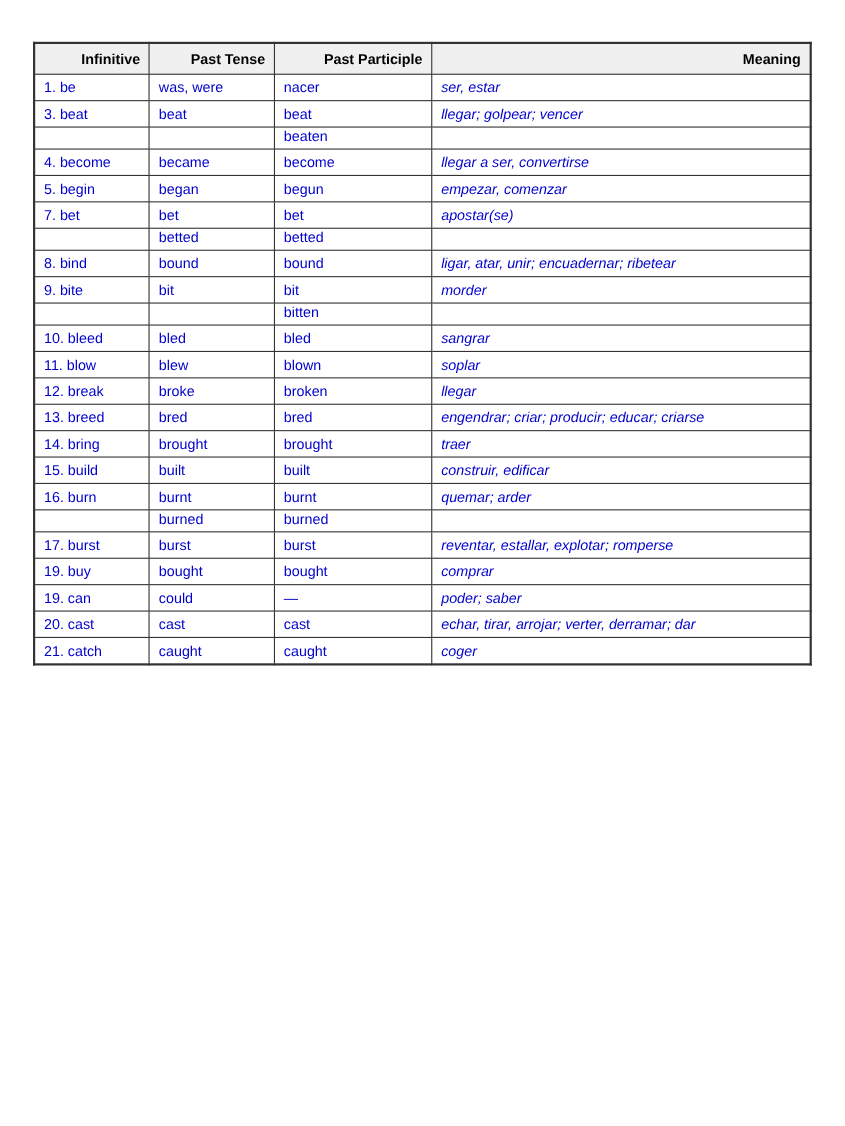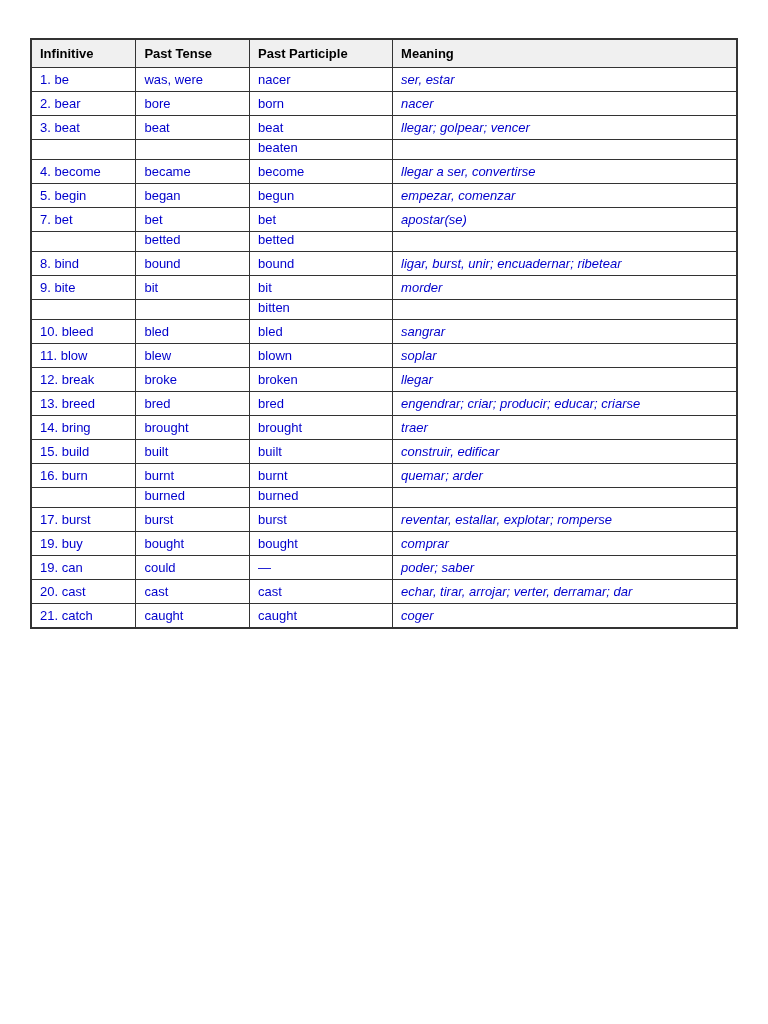--- a/index.html
+++ b/index.html
@@ -22,21 +22,21 @@
       width: 100%;
       border-collapse: collapse;
       border: 2px solid #333;
     }
     th {
       border: 1px solid #333;
       padding: 6px 8px;
       background: #f0f0f0;
       color: #000;
       font-weight: bold;
-      text-align: left;
+      text-align: right;
       font-size: 13px;
     }
     td {
       border: 1px solid #333;
       padding: 4px 8px;
       vertical-align: top;
       color: #0000cc;
       font-size: 13px;
     }
     td.meaning {
@@ -62,26 +62,20 @@
       </tr>
   </thead>
   <tbody id="table-body">
   <tr>
         <td>1.  be</td>
         <td>was, were</td>
         <td>nacer</td>
         <td class="meaning">ser, estar</td>
       </tr>
       <tr>
-        <td>2.  bear</td>
-        <td>bore</td>
-        <td>born</td>
-        <td class="meaning">nacer</td>
-      </tr>
-      <tr>
         <td>3.  beat</td>
         <td>beat</td>
         <td>beat</td>
         <td class="meaning">llegar; golpear; vencer</td>
       </tr>
       <tr class="sub-row">
         <td></td>
         <td></td>
         <td>beaten</td>
         <td></td>
@@ -107,21 +101,21 @@
       <tr class="sub-row">
         <td></td>
         <td>betted</td>
         <td>betted</td>
         <td></td>
       </tr>
       <tr>
         <td>8.  bind</td>
         <td>bound</td>
         <td>bound</td>
-        <td class="meaning">ligar, burst, unir; encuadernar; ribetear</td>
+        <td class="meaning">ligar, atar, unir; encuadernar; ribetear</td>
       </tr>
       <tr>
         <td>9.  bite</td>
         <td>bit</td>
         <td>bit</td>
         <td class="meaning">morder</td>
       </tr>
       <tr class="sub-row">
         <td></td>
         <td></td>

